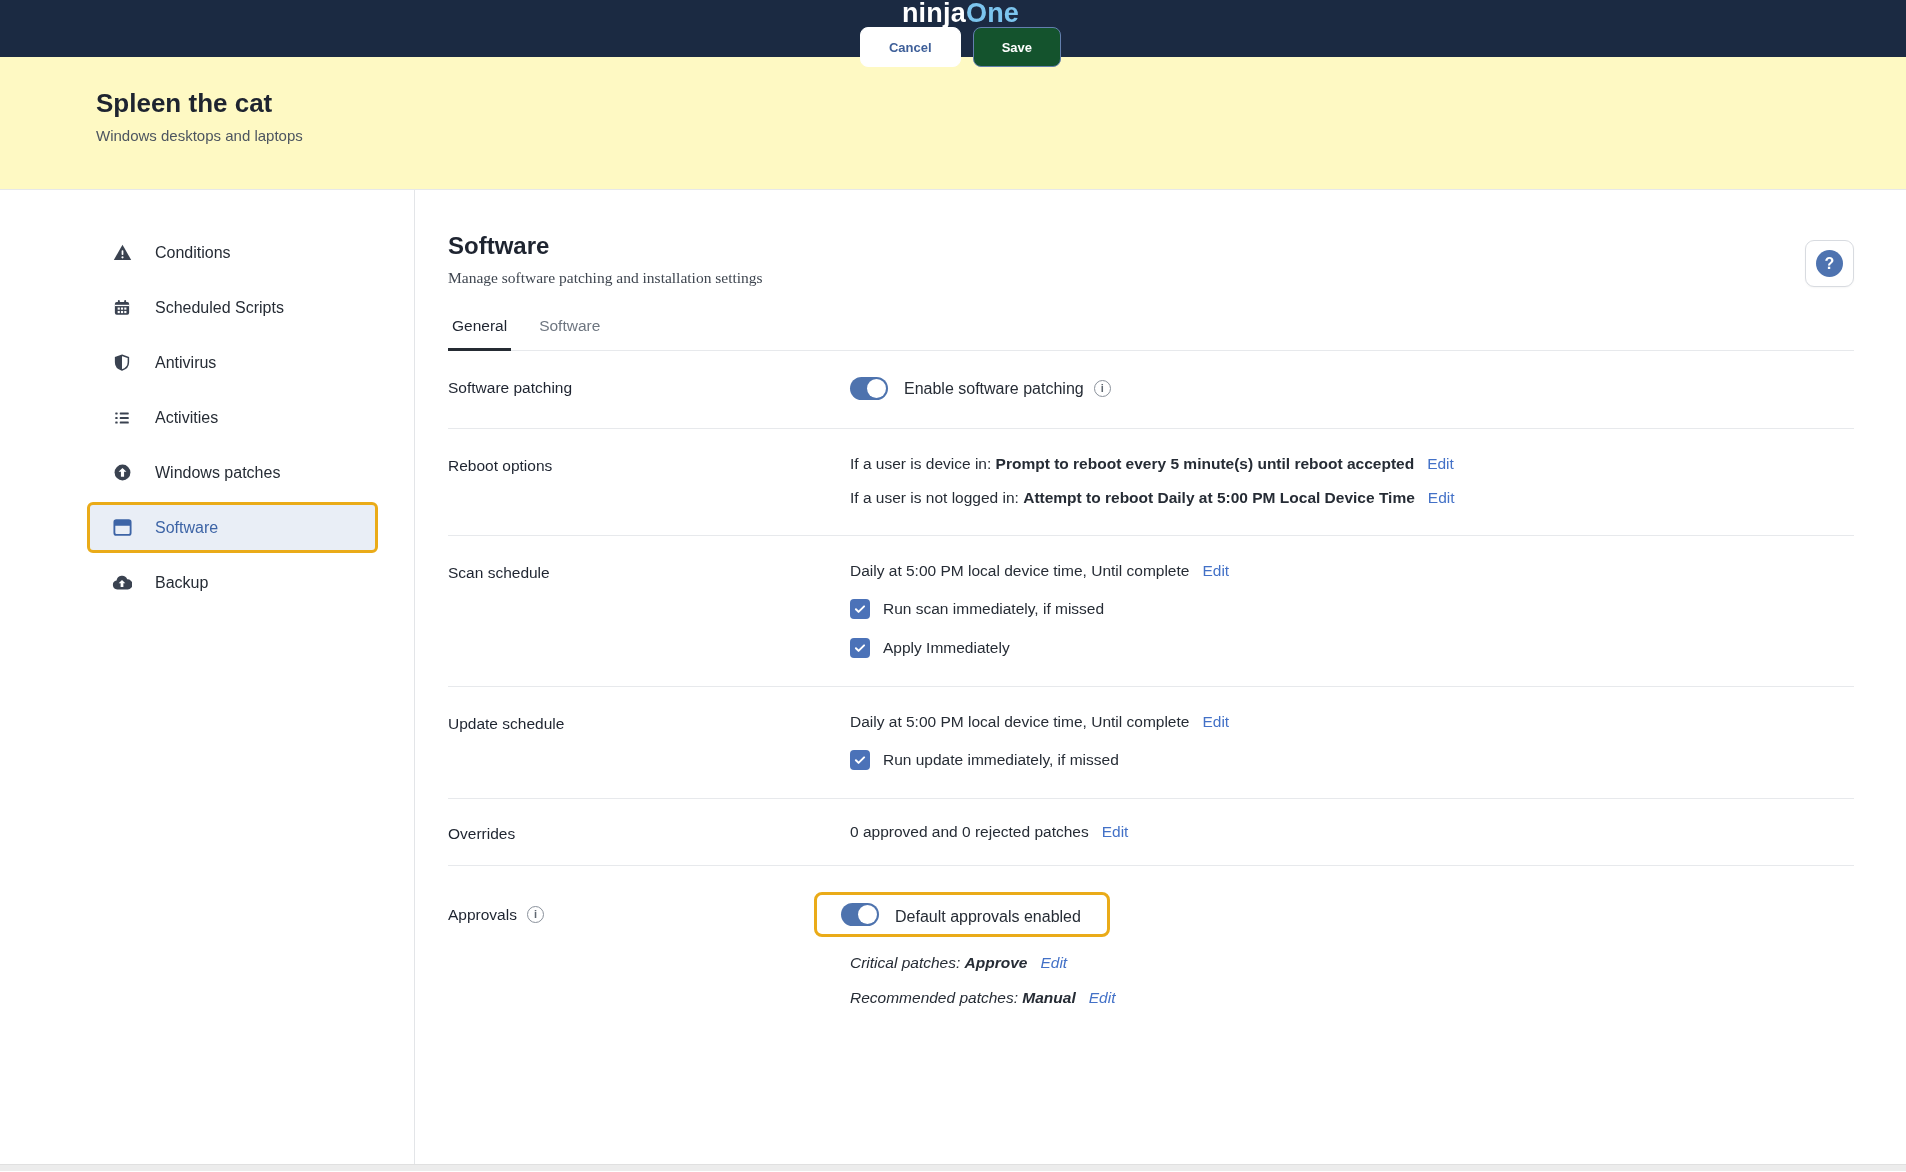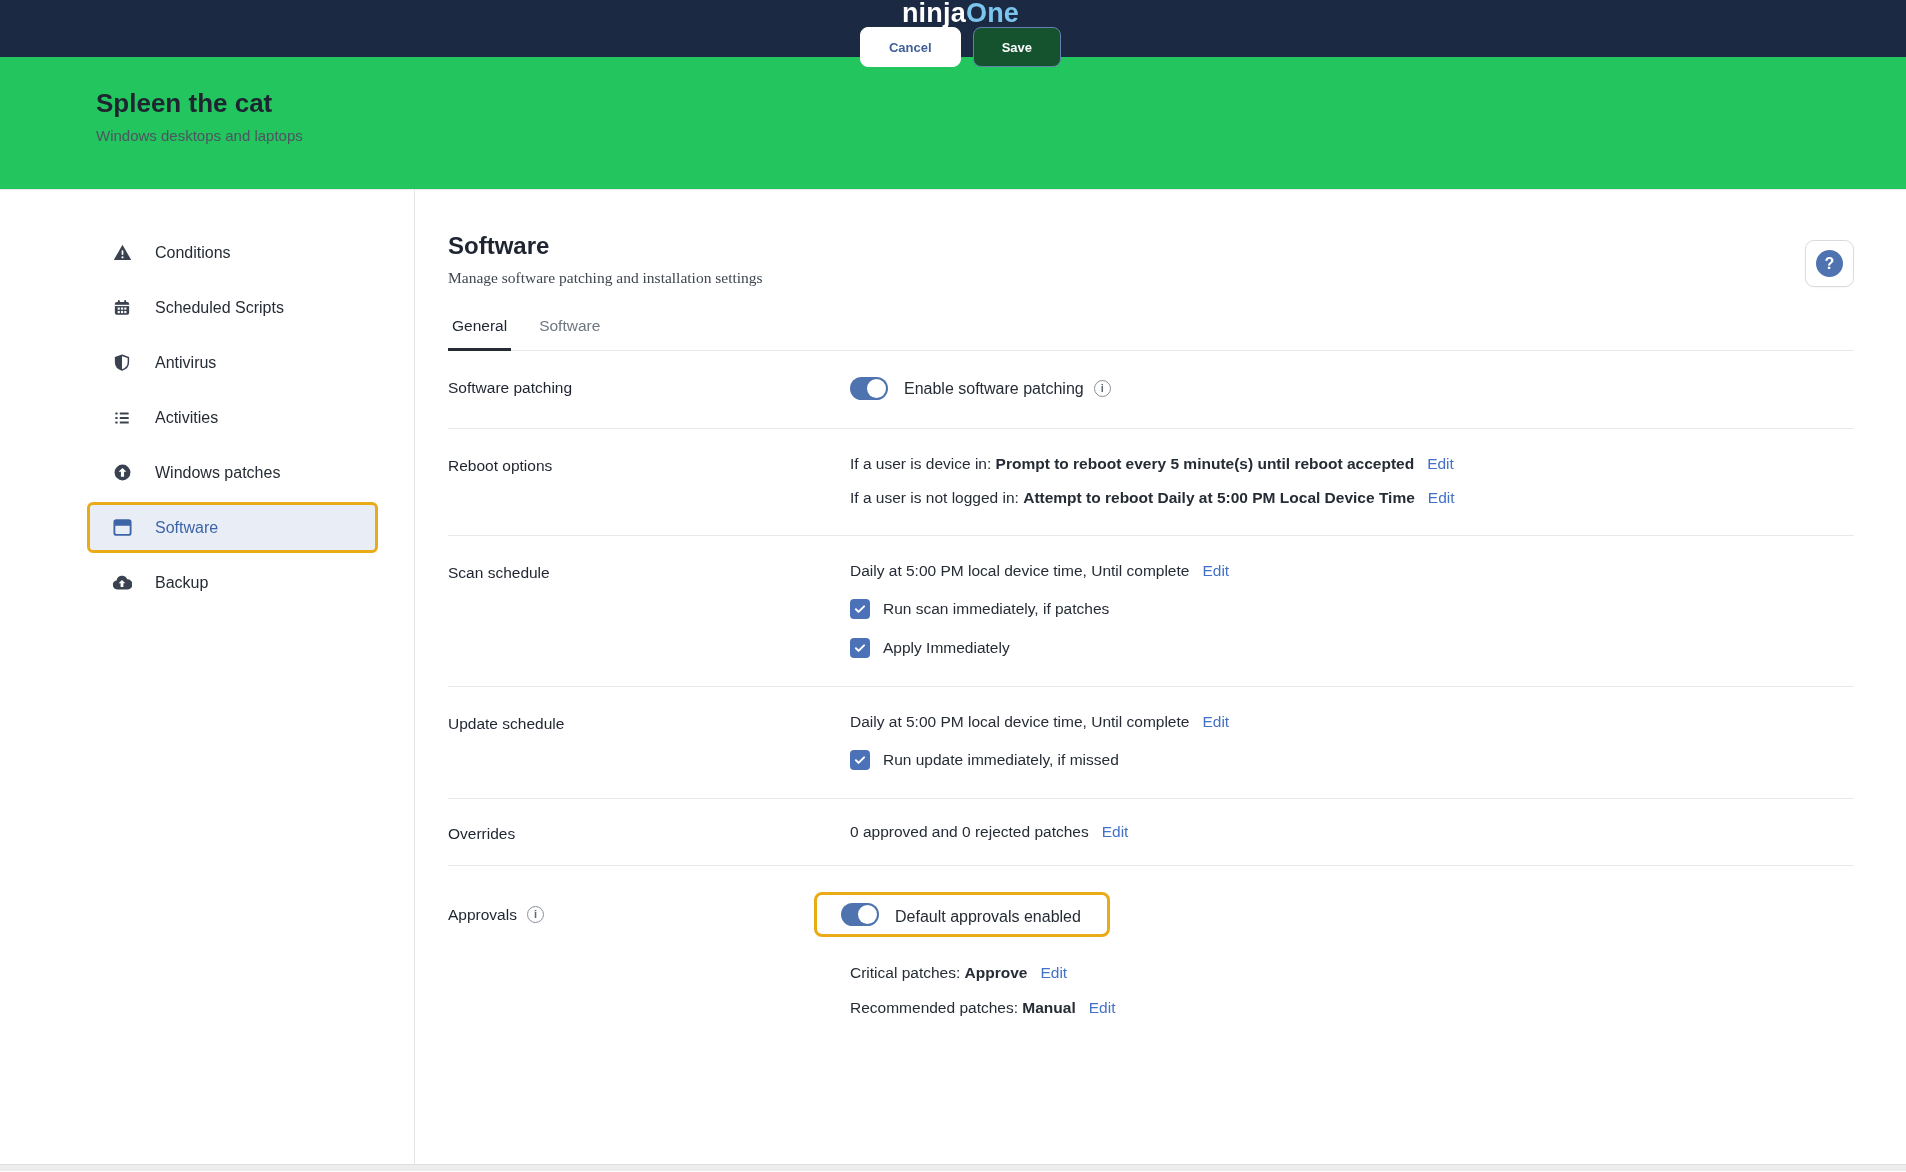--- a/index.html
+++ b/index.html
@@ -12,21 +12,21 @@
   .logo { font-size:27px; font-weight:800; letter-spacing:.2px; cursor:pointer; line-height:1; }
   .logo-ninja { color:#ffffff; }
   .logo-one { color:#7cc5ee; }
   .nav-actions { display:flex; gap:12px; }
   .btn { height:40px; border-radius:8px; font-size:13px; font-weight:600;
     padding:0 28px; cursor:pointer; font-family:inherit; }
   .btn-cancel { background:#ffffff; color:#3e5f99; border:1px solid #ffffff; }
   .btn-save { background:#14532d; color:#ffffff; border:1px solid #637fae; }
 
   
-  .page-header { height:133px; background:#22c55e; border-bottom:1px solid #e6e8ea;
+  .page-header { height:133px; background:#fef9c3; border-bottom:1px solid #e6e8ea;
     padding:30px 0 0 96px; }
   .page-title { font-size:26px; font-weight:700; color:#1e2430; line-height:1.25; }
   .page-subtitle { font-size:15px; color:#4d5560; margin-top:7px; }
 
   
   .content { display:flex; height:calc(1172px - 57px - 134px - 7px); }
   .sidebar { width:415px; border-right:1px solid #e3e5e8; padding-top:37px;
     display:flex; flex-direction:column; gap:4px; flex:none; }
   .side-item { margin-left:87px; width:291px; height:51px; display:flex; align-items:center;
     gap:23px; padding-left:22px; border:3px solid transparent; border-radius:6px;
@@ -78,21 +78,21 @@
 
   
   .cb-line { display:flex; align-items:center; margin-top:19px; }
   .checkbox { width:20px; height:20px; border-radius:4px; background:#4b72b8; cursor:pointer;
     display:inline-flex; align-items:center; justify-content:center; flex:none; }
   .cb-label { margin-left:13px; font-size:15.5px; color:#262c35; }
 
   
   .approval-highlight { display:inline-flex; align-items:flex-end; border:3px solid #eaab18;
     border-radius:8px; padding:8px 26px 8px 24px; margin-left:-36px; }
-  .approval-lines { margin-top:27px; }
+  .approval-lines { margin-top:17px;font-style:italic; }
   .approval-line { display:flex; align-items:center; margin-top:17px; font-size:15.5px; }
 
   .bottom-strip { height:7px; background:#ececec; border-top:1px solid #e0e0e0; }
 </style>
 </head>
 <body>
 
 <header class="navbar">
   <div class="logo">
     <span class="logo-ninja">ninja</span><span class="logo-one">One</span>
@@ -236,21 +236,21 @@
         <div class="value-line">
           <span>Daily at 5:00 PM local device time, Until complete</span>
           <a class="edit-link">Edit</a>
         </div>
         <div class="cb-line">
           <span class="checkbox">
             <svg width="14" height="14" viewBox="0 0 24 24">
                 <path d="M5 12.5l4.5 4.5L19 7.5" stroke="#fff" stroke-width="3.4" fill="none" stroke-linecap="round" stroke-linejoin="round"></path>
               </svg>
           </span>
-          <span class="cb-label">Run scan immediately, if patches</span>
+          <span class="cb-label">Run scan immediately, if missed</span>
         </div>
         <div class="cb-line">
           <span class="checkbox">
             <svg width="14" height="14" viewBox="0 0 24 24">
                 <path d="M5 12.5l4.5 4.5L19 7.5" stroke="#fff" stroke-width="3.4" fill="none" stroke-linecap="round" stroke-linejoin="round"></path>
               </svg>
           </span>
           <span class="cb-label">Apply Immediately</span>
         </div>
       </div>

